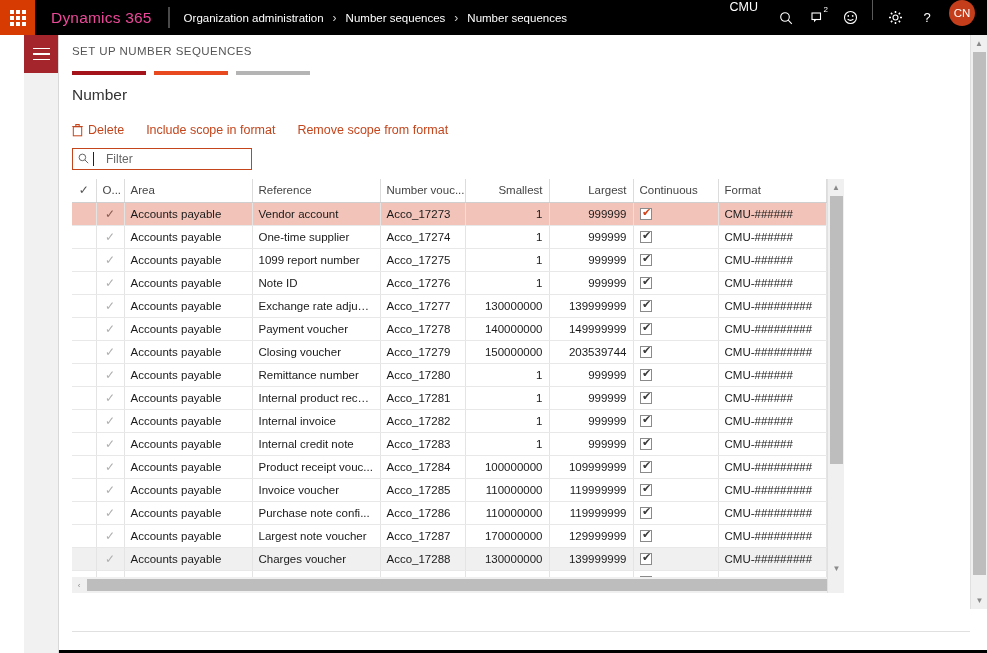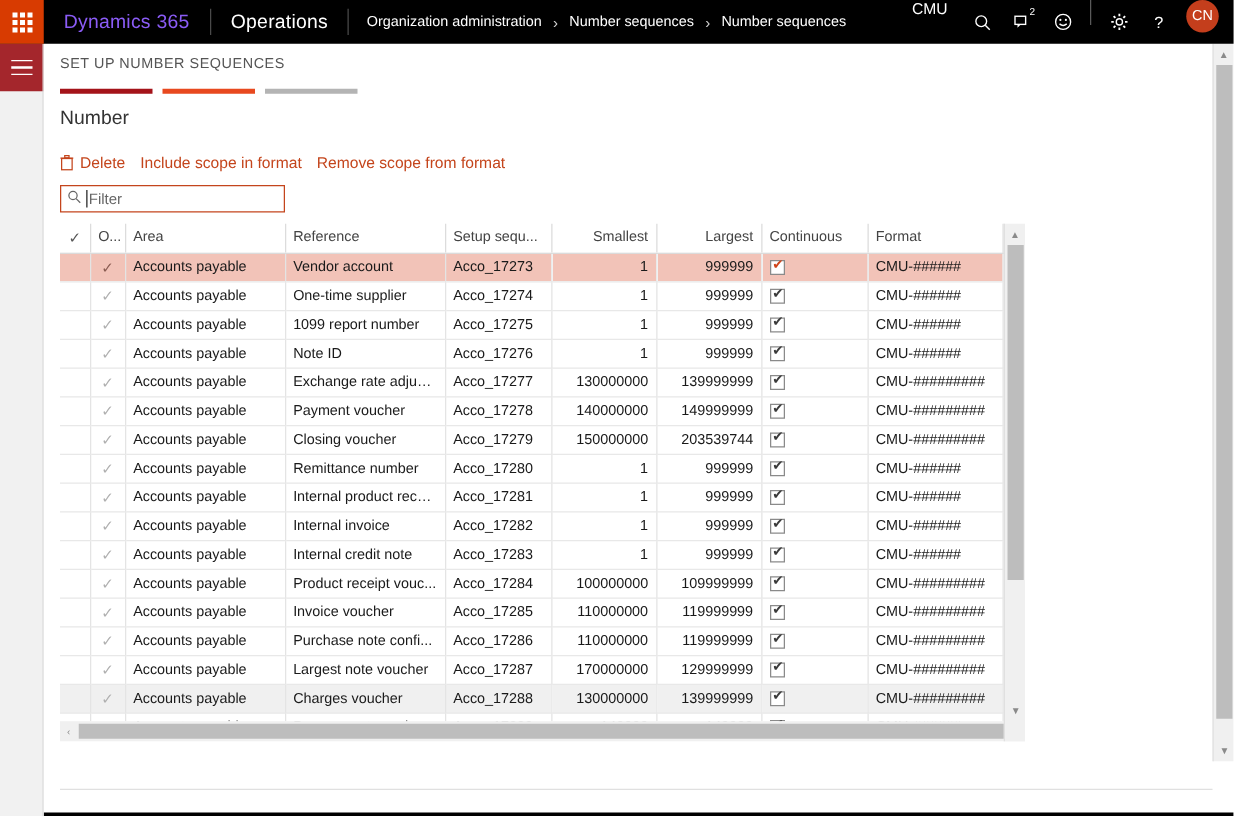--- a/index.html
+++ b/index.html
@@ -17,21 +17,21 @@
   .waffle {
     width: 35px; background: #d83b01; display: flex;
     align-items: center; justify-content: center; cursor: pointer;
   }
   .waffle-grid {
     display: grid; grid-template-columns: repeat(3, 4px);
     grid-template-rows: repeat(3, 4px); gap: 2px;
   }
   .waffle-grid i { background: #ffffff; display: block; width: 4px; height: 4px; }
   .brand {
-    color: #8b5cf6; font-size: 15.5px; display: flex; align-items: center;
+    color: #ec4899; font-size: 15.5px; display: flex; align-items: center;
     padding: 0 16px; letter-spacing: .2px; cursor: pointer;
   }
   .navdiv { width: 1px; background: #4a4a4a; margin: 7px 0; }
   .module {
     color: #ffffff; font-size: 15.5px; display: flex; align-items: center;
     padding: 0 16px; letter-spacing: .2px; cursor: pointer;
   }
   .breadcrumb {
     display: flex; align-items: center; gap: 9px;
     color: #ffffff; font-size: 11.5px; padding-left: 14px;
@@ -53,21 +53,21 @@
     font-size: 8px; line-height: 1;
   }
   .vdiv { width: 1px; height: 20px; background: #5a5a5a; margin: 0 6px; }
   .avatar {
     width: 26px; height: 26px; border-radius: 50%; background: #c43e1c;
     color: #ffffff; font-size: 11.5px; display: flex; align-items: center;
     justify-content: center; margin-left: 6px; margin-right: 4px; cursor: pointer;
   }
 
   
-  .shell { display: flex; height: 618px; }
+  .shell { display: flex; height: 618px; margin-left: 24px; }
   .leftrail { width: 35px; background: #f1f1f1; flex: none; position: relative; }
   .hamburger {
     width: 35px; height: 38px; background: #a4262c; display: flex;
     flex-direction: column; align-items: center; justify-content: center;
     gap: 4px; cursor: pointer;
   }
   .hamburger i { width: 17px; height: 1.5px; background: #ffffff; display: block; }
   .railline { position: absolute; right: 0; top: 0; bottom: 0; width: 1px; background: #d8d8d8; }
 
   .content { flex: 1; background: #ffffff; position: relative; overflow: hidden; }
@@ -77,35 +77,35 @@
   .pagetitle {
     font-size: 11.5px; color: #555555; letter-spacing: .45px;
     text-transform: uppercase;
   }
   .progress { display: flex; gap: 8px; margin-top: 14px; }
   .progress .seg { height: 4px; width: 74px; }
   .steptitle { font-size: 15.5px; color: #333333; margin-top: 11px; }
 
   
   .actionbar {
-    display: flex; align-items: center; gap: 12px;
+    display: flex; align-items: center; gap: 22px;
     margin: 19px 0 0 13px; font-size: 12.5px;
   }
   .action { color: #c4451c; cursor: pointer; display: flex; align-items: center; gap: 5px; }
   .trash { display: block; }
 
   
   .filterwrap { margin: 11px 0 0 13px; }
   .filterbox {
     width: 180px; height: 22px; border: 1px solid #c4451c; background: #ffffff;
     display: flex; align-items: center; padding: 0 5px; gap: 4px;
   }
   .filterbox .ph {
     font-size: 12px; color: #666666; border-left: 1px solid #222;
-    padding-left: 1px; line-height: 14px;
+    padding-left: 12px; line-height: 14px;
   }
 
   
   .gridregion {
     margin: 9px 0 0 13px; width: 772px; height: 414px;
     position: relative; display: flex; flex-direction: column;
   }
   table.grid { border-collapse: collapse; width: 754px; table-layout: fixed; }
   table.grid th {
     font-size: 11.5px; font-weight: normal; color: #444444; text-align: left;
@@ -196,21 +196,20 @@
         <i></i>
         <i></i>
         <i></i>
         <i></i>
         <i></i>
         <i></i>
     </div>
   </div>
   <div class="brand">Dynamics 365</div>
   <div class="navdiv"></div>
-  <div class="module">Operations</div>
   <div class="navdiv"></div>
   <div class="breadcrumb">
     <span class="crumb">Organization administration</span>
     <span class="sep">›</span>
     <span class="crumb">Number sequences</span>
     <span class="sep">›</span>
     <span class="crumb">Number sequences</span>
   </div>
   <div class="topright">
     <div class="company">CMU</div>
@@ -323,21 +322,21 @@
               <col class="c-lg">
               <col class="c-cont">
               <col class="c-fmt">
           </colgroup>
           <thead>
             <tr>
               <th class="ctr"><span class="hdrcheck">✓</span></th>
               <th>O...</th>
               <th>Area</th>
               <th>Reference</th>
-              <th>Setup sequ...</th>
+              <th>Number vouc...</th>
               <th class="num">Smallest</th>
               <th class="num">Largest</th>
               <th>Continuous</th>
               <th>Format</th>
             </tr>
           </thead>
         </table>
       </div>
       <div class="bodyscroll">
         <table class="grid">

